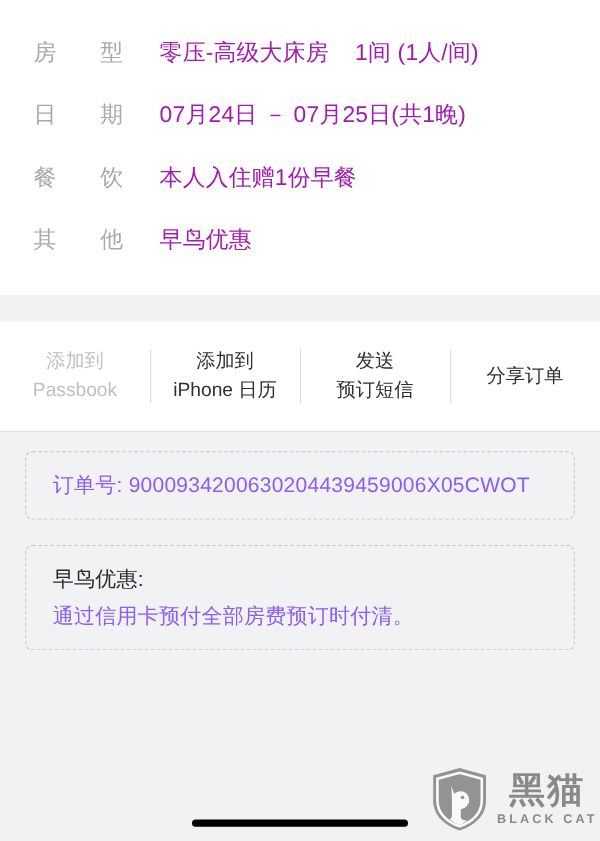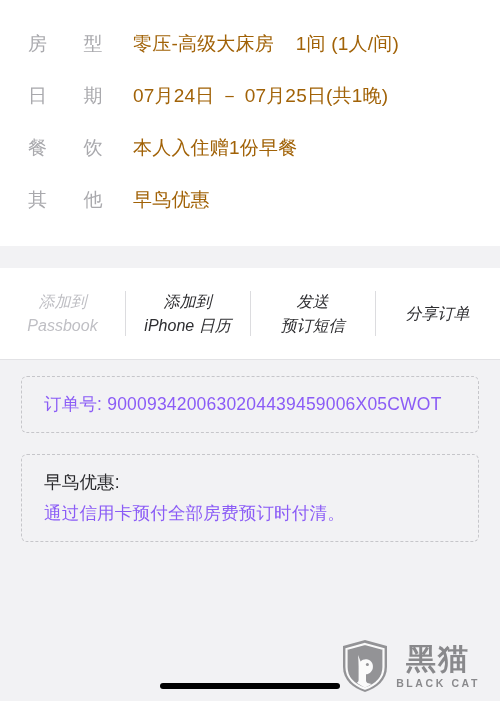--- a/index.html
+++ b/index.html
@@ -38,41 +38,40 @@
     font-size: 19px;
     letter-spacing: 0.5px;
     display: flex;
     justify-content: space-between;
     padding-right: 30px;
     box-sizing: border-box;
     white-space: nowrap;
   }
   .detail-label span { display: inline-block; }
   .detail-value {
-    color: #a16207;
+    color: #a21caf;
     font-size: 19px;
     white-space: pre;
     letter-spacing: 0.2px;
   }
 
   
   .gap-band {
     height: 22px;
     background: #f2f2f4;
   }
 
   
   .action-bar {
     background: #ffffff;
     height: 92px;
     display: flex;
     align-items: stretch;
     border-bottom: 1px solid #e2e2e5;
     box-sizing: border-box;
-    font-style: italic;
   }
   .action-btn {
     flex: 1 1 0;
     display: flex;
     flex-direction: column;
     align-items: center;
     justify-content: center;
     text-align: center;
     font-size: 16px;
     line-height: 1.45;
@@ -129,21 +128,21 @@
     bottom: 12px;
     width: 180px;
     height: 6px;
     border-radius: 3px;
     background: #000000;
   }
 
   
   .watermark {
     position: absolute;
-    right: 20px;
+    right: 2px;
     bottom: 8px;
     display: flex;
     align-items: center;
     gap: 7px;
     opacity: 0.62;
     pointer-events: none;
   }
   .wm-shield { display: block; }
   .wm-text {
     display: flex;

